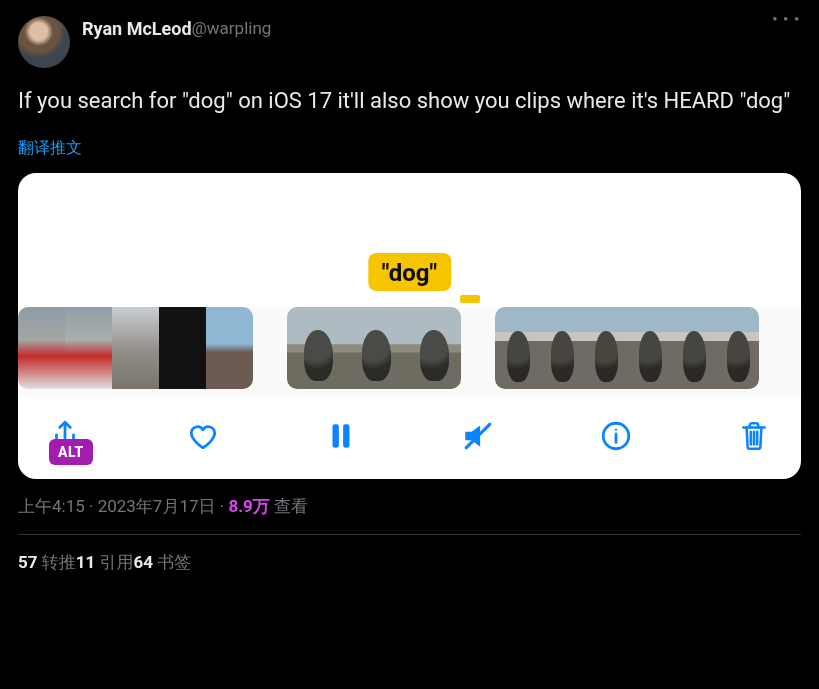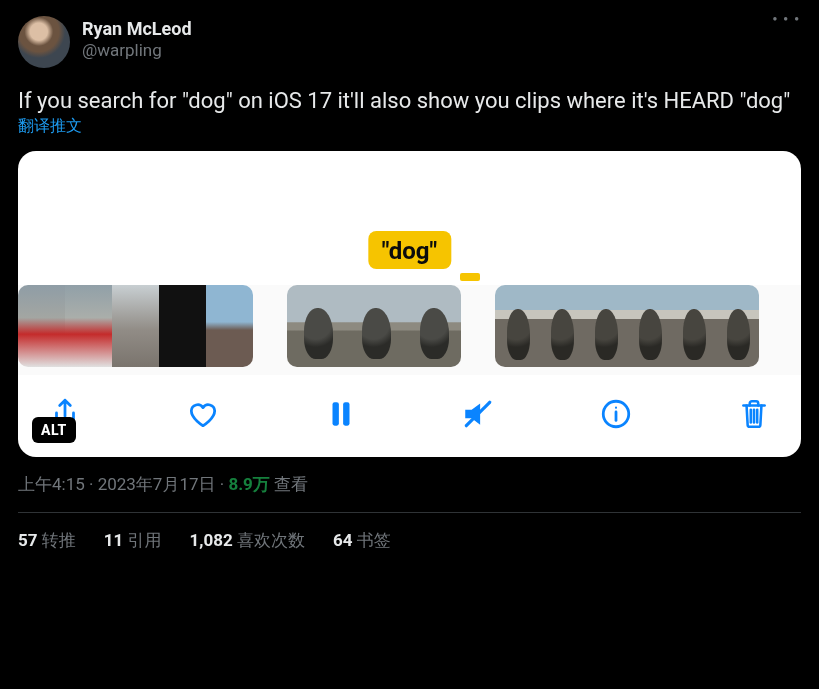--- a/index.html
+++ b/index.html
@@ -1,25 +1,25 @@
 <!DOCTYPE html>
 <html><head>
 <meta charset="utf-8">
 <style>
   * { box-sizing: border-box; margin: 0; padding: 0; }
   html, body { width: 819px; height: 689px; background: #000; font-family: -apple-system, BlinkMacSystemFont, "Segoe UI", Roboto, Helvetica, Arial, sans-serif; color: #e7e9ea; overflow: hidden; }
   .tweet { padding: 14px 18px 0 18px; position: relative; }
   .head-row { display: flex; align-items: flex-start; }
   .avatar { width: 52px; height: 52px; border-radius: 50%; background: radial-gradient(circle at 40% 30%, #dcbfa5 0 18%, #6b5340 30% 42%, #3d4650 55% 100%); flex: 0 0 auto; margin-right: 12px; margin-top: 2px; }
-  .names { display: flex; flex-direction: column; line-height: 1.2; margin-top: 4px; }
+  .names { display: flex; flex-direction: row; line-height: 1.2; margin-top: 4px; }
   .display-name { font-weight: 700; font-size: 18px; color: #e7e9ea; }
   .handle { color: #71767b; font-size: 17px; }
   .more-btn { position: absolute; right: 18px; top: 14px; color: #71767b; font-size: 8px; letter-spacing: 2px; cursor: pointer; }
   .body-text { margin-top: 18px; font-size: 22px; line-height: 1.35; color: #e7e9ea; }
-  .translate-link { display: inline-block; margin-top: 0; font-size: 16px; color: #1d9bf0; cursor: pointer; }
+  .translate-link { display: inline-block; margin-top: 22px; font-size: 16px; color: #1d9bf0; cursor: pointer; }
   .media-card { margin-top: 14px; width: 100%; border-radius: 18px; background: #fff; overflow: hidden; position: relative; }
   .media-top-pad { height: 80px; }
   .dog-pill-row { position: relative; height: 54px; }
   .dog-pill { position: absolute; left: 50%; transform: translateX(-50%); background: #f6c400; color: #0c0c0c; font-weight: 700; font-size: 24px; padding: 6px 14px 4px 14px; border-radius: 8px; }
   .dog-tick { position: absolute; left: 56.5%; bottom: 4px; width: 20px; height: 8px; background: #f6c400; border-radius: 2px; }
   .strip-row { display: flex; align-items: stretch; padding: 0 0 8px 0; background: #fafafa; }
   .clip-group { display: flex; border-radius: 10px; overflow: hidden; }
   .gap { width: 34px; flex: 0 0 auto; }
   .thumb { width: 47px; height: 82px; background: #888; position: relative; flex: 0 0 auto; }
   .g1 .thumb:nth-child(1) { background: linear-gradient(180deg,#8f9da6, #a3a6a2 40%, #c42b2b 60%, #e0e0e0); }
@@ -32,25 +32,25 @@
   .g2 .thumb::after { content:""; position:absolute; inset: 28% 20% 10% 30%; border-radius: 45% 50% 40% 40%; background: radial-gradient(circle at 40% 30%, #4a4a46 0 40%, #2b2b28 60%); }
   .playhead { position: absolute; left: 28px; top: -2px; bottom: -2px; width: 6px; background: #fff; border-radius: 3px; box-shadow: 0 0 0 1px rgba(0,0,0,0.15); }
   .g3 .thumb { width: 44px; height: 82px; background: linear-gradient(180deg,#9fb8c7 0 30%, #c7c5bd 30% 42%, #6f6a62 42% 100%); }
   .g3 .thumb::after { content:""; position:absolute; inset: 30% 20% 8% 28%; border-radius: 45% 50% 40% 40%; background: radial-gradient(circle at 40% 30%, #47453f 0 40%, #2a2925 60%); }
   .toolbar-row { display: flex; align-items: center; justify-content: space-between; padding: 18px 26px 22px 26px; }
   .tb-btn { width: 42px; height: 42px; display: flex; align-items: center; justify-content: center; cursor: pointer; }
   .tb-btn svg { width: 34px; height: 34px; stroke: #0a84ff; fill: none; stroke-width: 2.6; stroke-linecap: round; stroke-linejoin: round; }
   .tb-btn.pause svg rect { fill: #0a84ff; stroke: none; }
   .tb-btn.mute svg { fill: #0a84ff; stroke: #0a84ff; }
   .tb-btn.trash svg { stroke-width: 2.4; }
-  .alt-badge { position: absolute; left: 14px; bottom: 14px; background: #000000; color: #fff; font-weight: 800; font-size: 14px; padding: 5px 9px; border-radius: 6px; letter-spacing: 0.5px; }
+  .alt-badge { position: absolute; left: 31px; bottom: 14px; background: #a21caf; color: #fff; font-weight: 800; font-size: 14px; padding: 5px 9px; border-radius: 6px; letter-spacing: 0.5px; }
   .meta-row { margin-top: 16px; color: #71767b; font-size: 17px; }
-  .meta-row .strong { color: #15803d; font-weight: 700; }
+  .meta-row .strong { color: #d946ef; font-weight: 700; }
   .divider { height: 1px; background: #2f3336; margin-top: 16px; }
-  .stats-row { display: flex; gap: 28px; margin-top: 16px; color: #71767b; font-size: 17px; }
+  .stats-row { display: flex; margin-top: 16px; color: #71767b; font-size: 17px; }
   .stats-row .num { color: #e7e9ea; font-weight: 700; }
 </style>
 </head>
 <body>
 
 <div class="tweet">
   <div class="head-row">
     <div class="avatar"></div>
     <div class="names">
       <span class="display-name">Ryan McLeod</span>
@@ -141,16 +141,15 @@
 
   <div class="meta-row">
     <span>上午4:15</span><span> · </span><span>2023年7月17日</span><span> · </span><span class="strong">8.9万</span> <span>查看</span>
   </div>
 
   <div class="divider"></div>
 
   <div class="stats-row">
     <div><span class="num">57</span> <span>转推</span></div>
     <div><span class="num">11</span> <span>引用</span></div>
-    <div><span class="num">1,082</span> <span>喜欢次数</span></div>
     <div><span class="num">64</span> <span>书签</span></div>
   </div>
 </div>
 
 </body></html>

